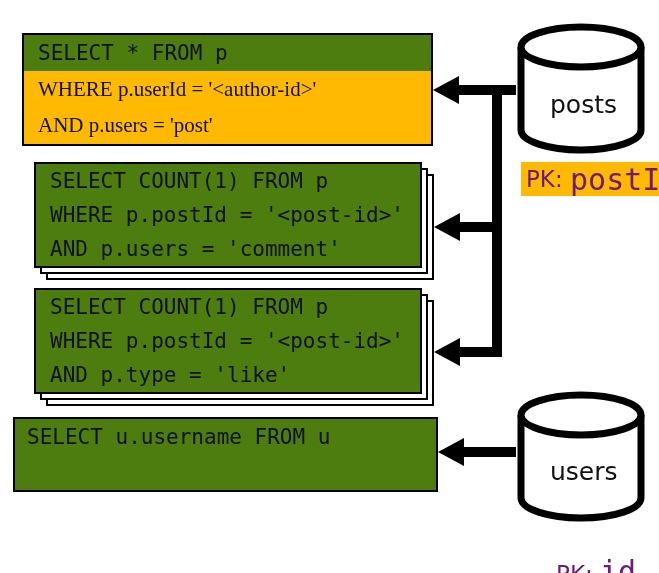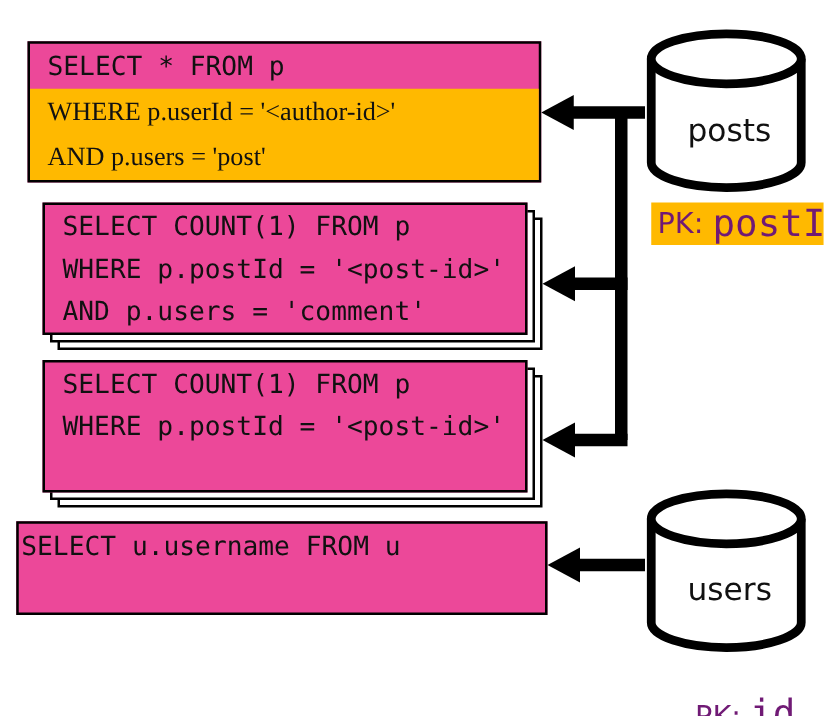--- a/index.html
+++ b/index.html
@@ -9,21 +9,21 @@
     height: 573px;
     background: #ffffff;
     overflow: hidden;
     font-family: "DejaVu Sans", "Liberation Sans", sans-serif;
   }
   .layer { position: absolute; left: 0; top: 0; }
 
   
   .qbox {
     position: absolute;
-    background: #ec4899;
+    background: #4d7c0f;
     border: 2px solid #000000;
     box-sizing: border-box;
     z-index: 2;
   }
   .stacked {
     box-shadow:
       6px 6px 0 -2px #ffffff,
       6px 6px 0 0 #000000,
       12px 12px 0 -2px #ffffff,
       12px 12px 0 0 #000000;
@@ -39,21 +39,21 @@
     font-size: 21px;
     color: #111111;
     white-space: pre;
   }
   .hl { background: #FFB900; font-family: Liberation Serif, serif; }
 
   #box1 { left: 22px;  top: 33px;  width: 411px; height: 113px; }
   #box2 { left: 34px;  top: 162px; width: 388px; height: 106px; }
   #box3 { left: 34px;  top: 288px; width: 388px; height: 106px; }
   #box4 { left: 13px;  top: 417px; width: 425px; height: 75px; }
-  #box4 .sqlrow { padding-left: 2px; }
+  #box4 .sqlrow { padding-left: 12px; }
 
   
   .dblabel {
     position: absolute;
     width: 117px;
     left: 518px;
     text-align: left;
     font-size: 25px;
     color: #111111;
     z-index: 3;
@@ -133,20 +133,21 @@
       <div class="sqlrow"><span>SELECT COUNT(1) FROM p</span></div>
       <div class="sqlrow"><span>WHERE p.postId = '&lt;post-id&gt;'</span></div>
       <div class="sqlrow"><span>AND p.users = 'comment'</span></div>
     </div>
   </div>
 
   <div id="box3" class="qbox stacked">
     <div class="rows rows3">
       <div class="sqlrow"><span>SELECT COUNT(1) FROM p</span></div>
       <div class="sqlrow"><span>WHERE p.postId = '&lt;post-id&gt;'</span></div>
+      <div class="sqlrow"><span>AND p.type = 'like'</span></div>
     </div>
   </div>
 
   <div id="box4" class="qbox">
     <div class="rows rows2">
       <div class="sqlrow"><span>SELECT u.username FROM u</span></div>
     </div>
   </div>
 
   <div id="posts-label" class="dblabel">posts</div>

